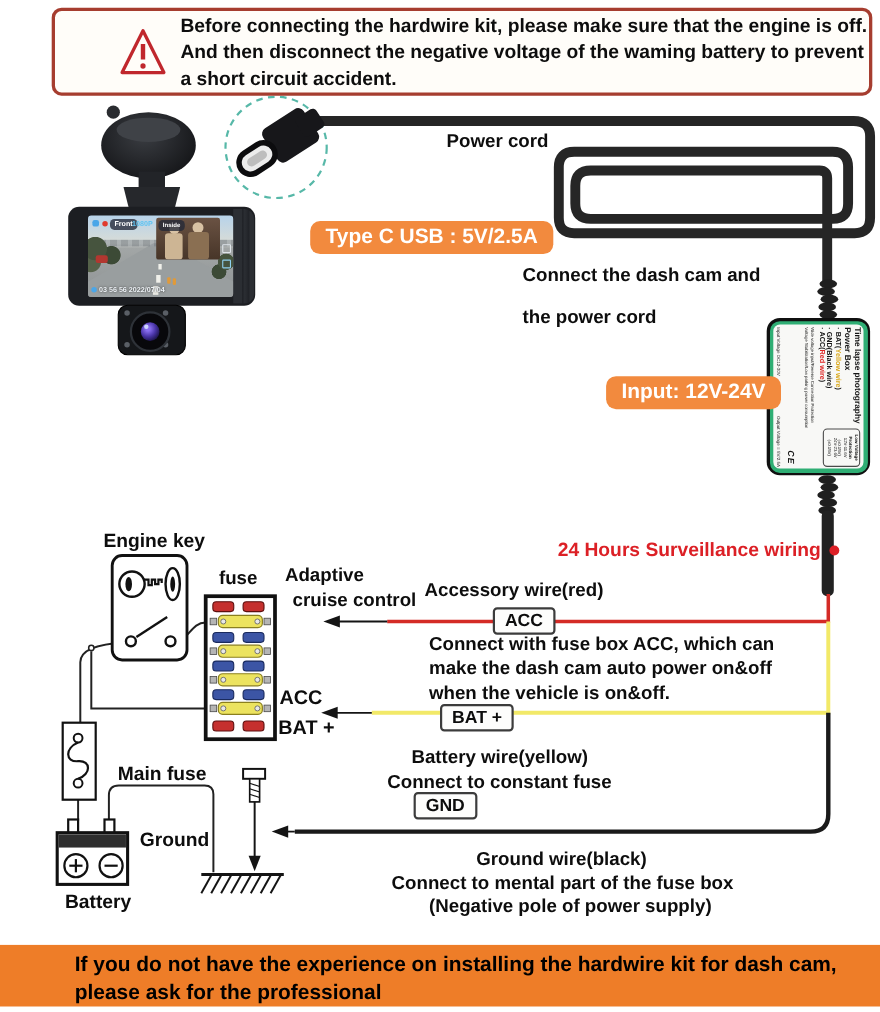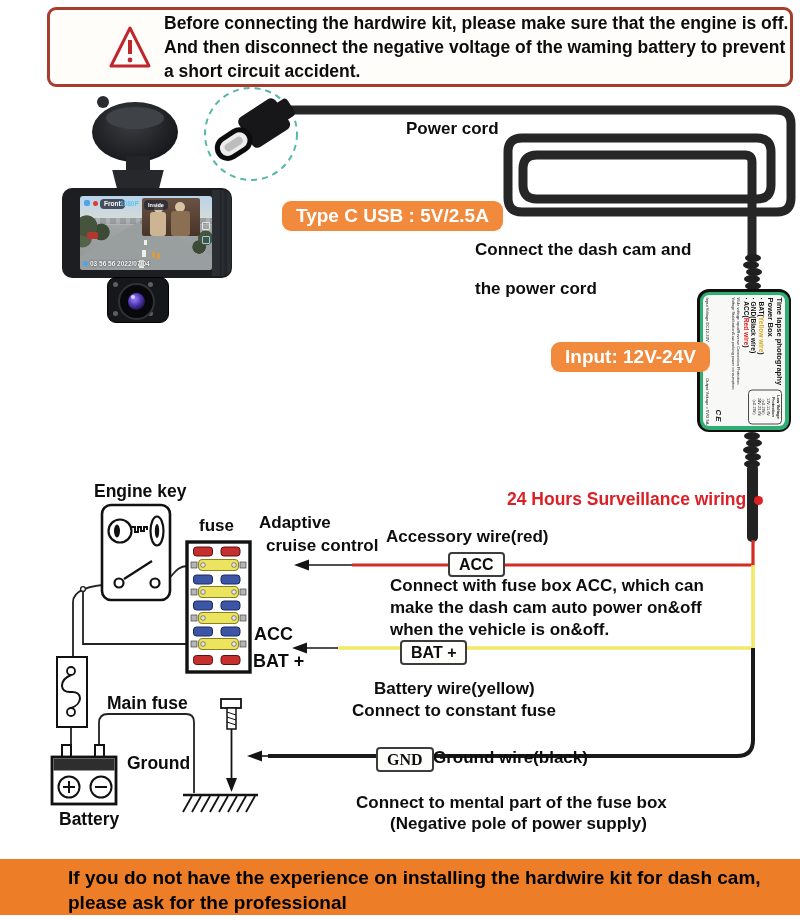--- a/index.html
+++ b/index.html
@@ -362,22 +362,22 @@
   <div class="lbl" style="left:253px;top:651px;font-size:18px;">BAT +</div>
 
   <div class="wire-chip" style="left:400px;top:640px;">BAT +</div>
   <div class="lbl" style="left:374px;top:679px;">Battery wire(yellow)</div>
   <div class="lbl" style="left:352px;top:701px;">Connect to constant fuse</div>
 
   <div class="lbl" style="left:107px;top:693px;font-size:17.5px;">Main fuse</div>
   <div class="lbl" style="left:127px;top:753px;font-size:17.5px;">Ground</div>
   <div class="lbl" style="left:59px;top:809px;font-size:17.5px;">Battery</div>
 
-  <div class="wire-chip" style="left:376px;top:747px;font-family:Liberation Serif, serif;">GND</div>
-  <div class="lbl" style="left:433px;top:748px;">Ground wire(black)</div>
+  <div class="wire-chip" style="left:376px;top:720px;">GND</div>
+  <div class="lbl" style="left:433px;top:771px;">Ground wire(black)</div>
   <div class="lbl" style="left:356px;top:793px;">Connect to mental part of the fuse box</div>
   <div class="lbl" style="left:390px;top:814px;">(Negative pole of power supply)</div>
 
   <div class="abs footer">
     <div>If you do not have the experience on installing the hardwire kit for dash cam,</div>
     <div>please ask for the professional</div>
   </div>
 
 </div>
 

